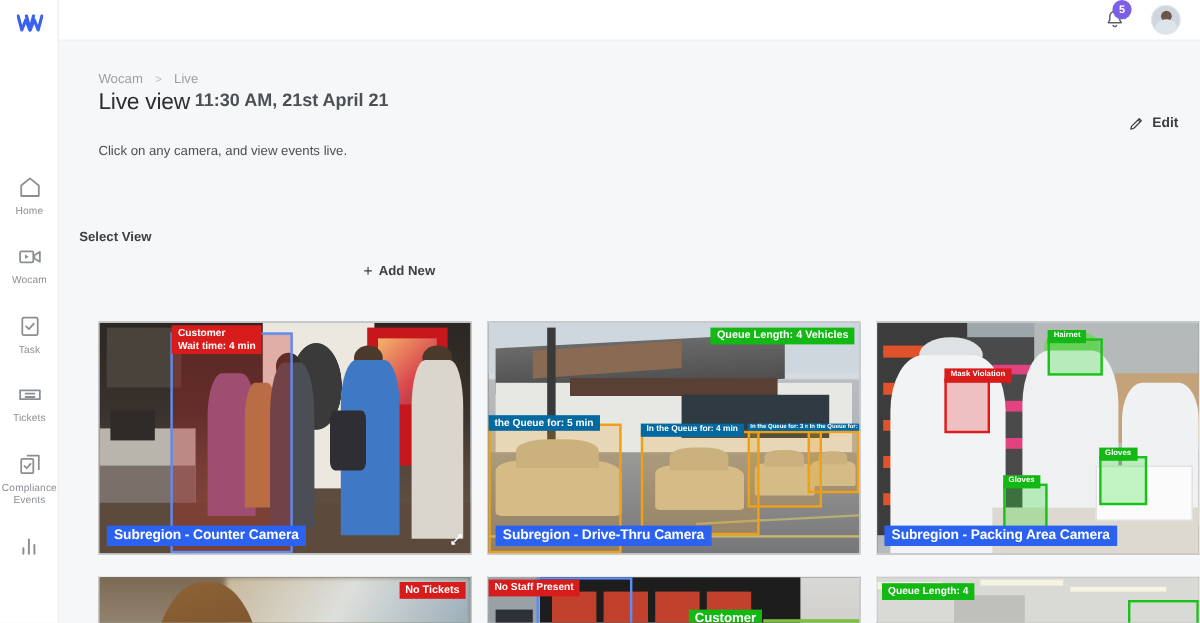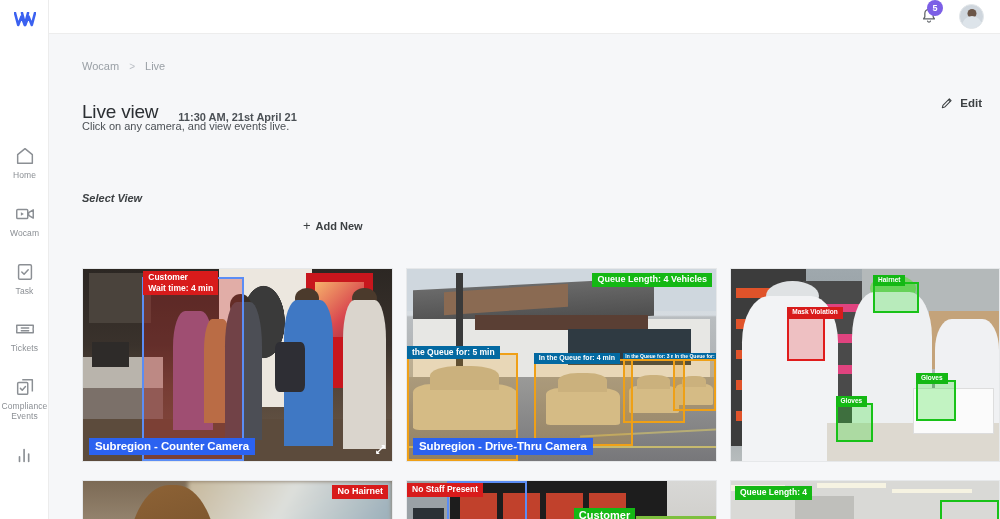--- a/index.html
+++ b/index.html
@@ -64,40 +64,40 @@
     background: #dde4ea; left: 50%; transform: translateX(-50%); bottom: 0;
   }
 
   
   .content { position: absolute; left: 49px; top: 34px; right: 0; bottom: 0;
              background: #f6f7f9; overflow: hidden; }
   .breadcrumb { position: absolute; left: 33px; top: 26px; font-size: 11px; color: #9aa0a6; text-align: right; }
   .breadcrumb .crumb { cursor: pointer; }
   .breadcrumb .sep { margin: 0 7px; color: #b9bec4; font-size: 10px; }
 
-  .title-row { position: absolute; left: 33px; top: 67px; display: flex; align-items: flex-end; }
+  .title-row { position: absolute; left: 33px; top: 41px; display: flex; align-items: flex-start; }
   .page-title { font-size: 19px; color: #2b2f33; font-weight: normal; letter-spacing: -.2px; }
-  .page-time { font-size: 11px; color: #4b5055; font-weight: bold; margin-left: 20px; }
+  .page-time { font-size: 15px; color: #4b5055; font-weight: bold; margin-left: 4px; }
   .subtitle { position: absolute; left: 33px; top: 86px; font-size: 11px; color: #4b5055; }
 
   .stop-btn {
     position: absolute; right: 88px; top: 56px;
     height: 34px; padding: 0 18px 0 14px;
     background: #2b62f0; border: none; border-radius: 4px;
     color: #fff; font-size: 12.5px; font-weight: bold;
     display: flex; align-items: center; gap: 9px; cursor: pointer;
     font-family: "Liberation Sans", sans-serif;
   }
   .edit-btn {
     position: absolute; right: 18px; top: 62px;
     display: flex; align-items: center; gap: 6px; cursor: pointer;
     color: #3c4043; font-size: 11.5px; font-weight: bold;
   }
 
-  .select-label { position: absolute; left: 33px; top: 158px; font-size: 11px; font-weight: bold; color: #3c4043; font-style: italic; }
+  .select-label { position: absolute; left: 17px; top: 158px; font-size: 11px; font-weight: bold; color: #3c4043; }
   .select-box {
     position: absolute; left: 33px; top: 178px;
     width: 204px; height: 27px; background: #fff;
     border: 1px solid #dadce0; border-radius: 3px;
     display: flex; align-items: center; justify-content: space-between;
     padding: 0 8px 0 10px; cursor: pointer;
   }
   .select-value { font-size: 11px; color: #5f6368; }
   .caret { width: 0; height: 0; border-left: 4px solid transparent; border-right: 4px solid transparent;
            border-top: 5px solid #5f6368; }
@@ -419,29 +419,30 @@
         </div>
         <div class="box-green" style="left:53%; top:7%; width:17%; height:16%;"></div>
         <div class="box-red" style="left:21%; top:24%; width:14%; height:24%;"></div>
         <div class="box-green" style="left:39%; top:70%; width:14%; height:20%;"></div>
         <div class="box-green" style="left:69%; top:58%; width:15%; height:21%;"></div>
 
         <div class="tag tag-green" style="left:53%; top:3%; font-size:6.5px;">Hairnet</div>
         <div class="tag tag-red" style="left:21%; top:20%; font-size:6.5px;">Mask Violation</div>
         <div class="tag tag-green" style="left:39%; top:66%; font-size:6.5px;">Gloves</div>
         <div class="tag tag-green" style="left:69%; top:54%; font-size:6.5px;">Gloves</div>
+        <div class="sub-label">Subregion - Packing Area Camera</div>
       </div>
 
       <div class="tile" style="left:0; top:244px; width:311px; height:194px;">
         <div class="scene s4">
           <div class="blur"></div>
           <div class="hair"></div>
 
         </div>
-        <div class="tag tag-red" style="right:4px; top:4px; font-size:9px;">No Hairnet</div>
+        <div class="tag tag-red" style="right:4px; top:4px; font-size:9px;">No Tickets</div>
       </div>
 
       <div class="tile" style="left:324px; top:244px; width:311px; height:194px;">
         <div class="scene s5">
           <div class="wall"></div>
           <div class="menu"></div>
           <div class="mi" style="left:17%; width:12%"></div>
           <div class="mi" style="left:31%; width:12%"></div>
           <div class="mi" style="left:45%; width:12%"></div>
           <div class="mi" style="left:59%; width:12%"></div>

